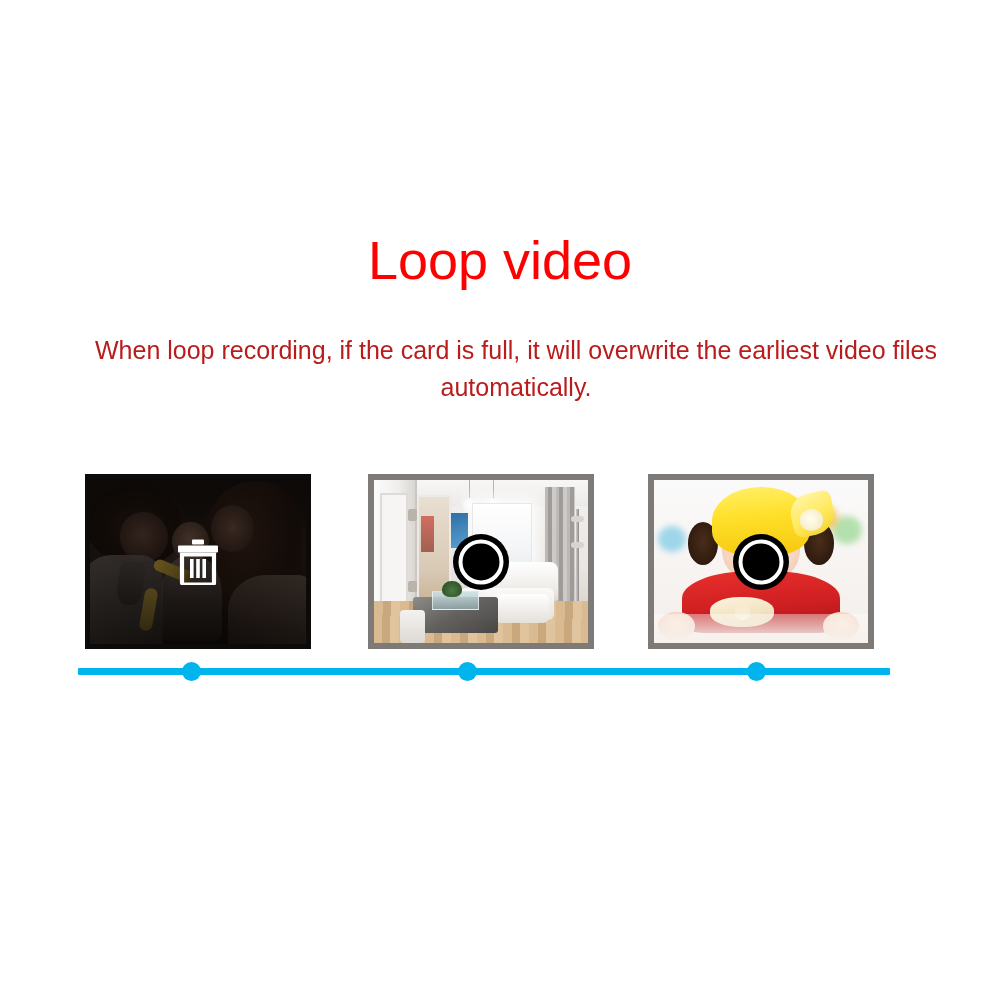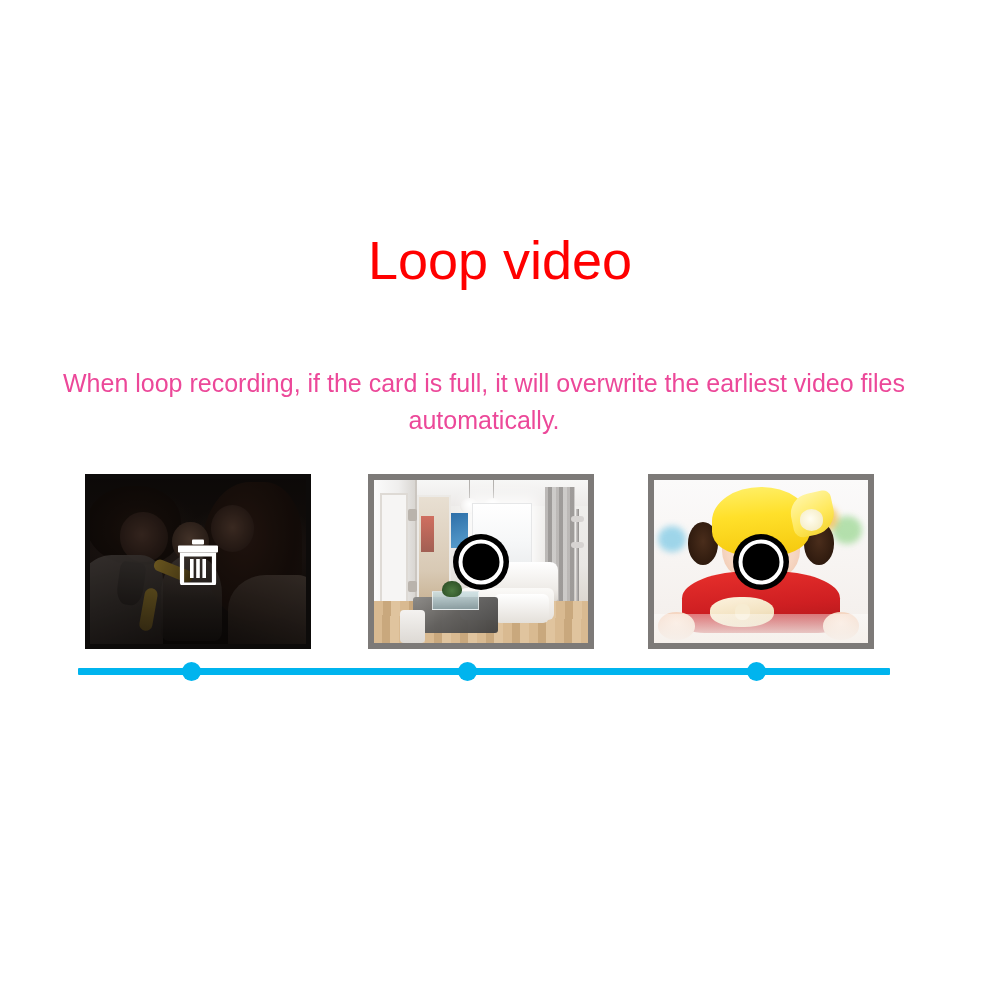--- a/index.html
+++ b/index.html
@@ -17,26 +17,25 @@
     text-align:center;
     font-size:54px;
     font-weight:400;
     color:#ff0000;
     letter-spacing:0px;
     line-height:1.0;
   }
 
   
   .desc {
-    position:absolute; left:44px; top:332px; width:880px;
+    position:absolute; left:76px; top:332px; width:880px;
     text-align:center;
     font-size:25px;
-    color:#ec4899;
+    color:#b91c1c;
     line-height:37px;
-    margin-top:33px;
   }
 
   
   .strip { position:absolute; left:0; top:474px; width:1000px; height:176px; }
 
   .thumb {
     position:absolute; top:0; width:226px; height:175px;
     overflow:hidden;
   }
   .thumb.t1 { left:85px;  border:5px solid #0d0b0a; background:#120f0e; }

